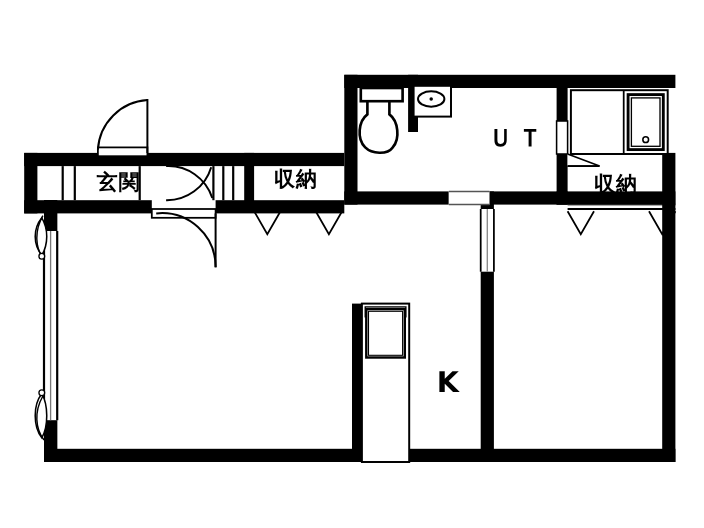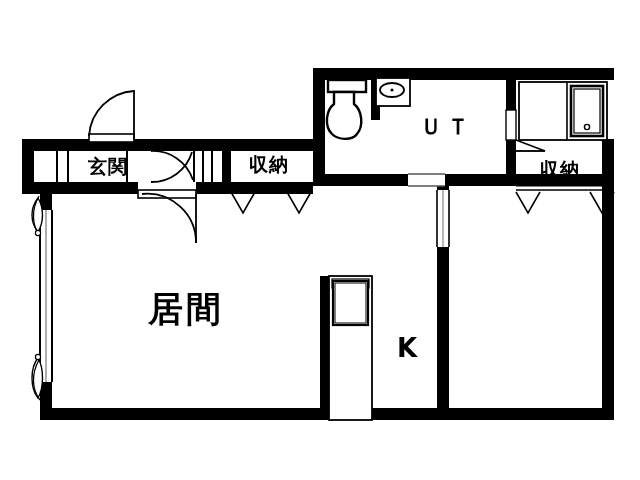--- a/index.html
+++ b/index.html
@@ -28,21 +28,21 @@
     position: absolute;
     color: #000000;
     font-weight: 700;
     white-space: nowrap;
     user-select: none;
     line-height: 1;
   }
   .lbl-living   { font-size: 35px; letter-spacing: 3px; }
   .lbl-washitsu { font-size: 33px; letter-spacing: 3px; }
   .lbl-genkan   { font-size: 19px; letter-spacing: 1px; font-weight: 600; }
-  .lbl-closet   { font-size: 19px; letter-spacing: 1px; font-weight: 600; }
+  .lbl-closet   { font-size: 19px; letter-spacing: 1px; font-weight: 600; font-family: Liberation Mono, monospace; }
   .lbl-ut       { font-size: 22px; letter-spacing: 5px; font-weight: 600; }
   .lbl-k        { font-size: 26px; letter-spacing: 0px; font-weight: 600; }
 </style>
 </head>
 <body>
 
 <div id="plan-root">
 
   <svg id="plan-svg" width="640" height="480" viewBox="0 0 640 480">
 
@@ -208,26 +208,25 @@
       <rect x="333" y="281" width="35" height="44" fill="#ffffff" stroke="#000000" stroke-width="2.2"></rect>
       <rect x="335" y="283" width="31" height="40" fill="#ffffff" stroke="#000000" stroke-width="1"></rect>
     </g>
 
     <g stroke="#555555" stroke-width="1.4" fill="none">
       <line x1="313" y1="186" x2="313" y2="186"></line>
     </g>
 
   </svg>
 
-  <div class="room-label lbl-living" style="left:148px; top:292px;">居間</div>
 
 
   <div class="room-label lbl-k" style="left:397px; top:335px;">K</div>
 
   <div class="room-label lbl-genkan" style="left:88px; top:157px;">玄関</div>
 
   <div class="room-label lbl-closet" style="left:249px; top:155px;">収納</div>
 
   <div class="room-label lbl-closet" style="left:540px; top:160px;">収納</div>
 
-  <div class="room-label lbl-ut" style="left:420px; top:116px;">ＵＴ</div>
+  <div class="room-label lbl-ut" style="left:444px; top:116px;">ＵＴ</div>
 
 </div>
 
 </body></html>

